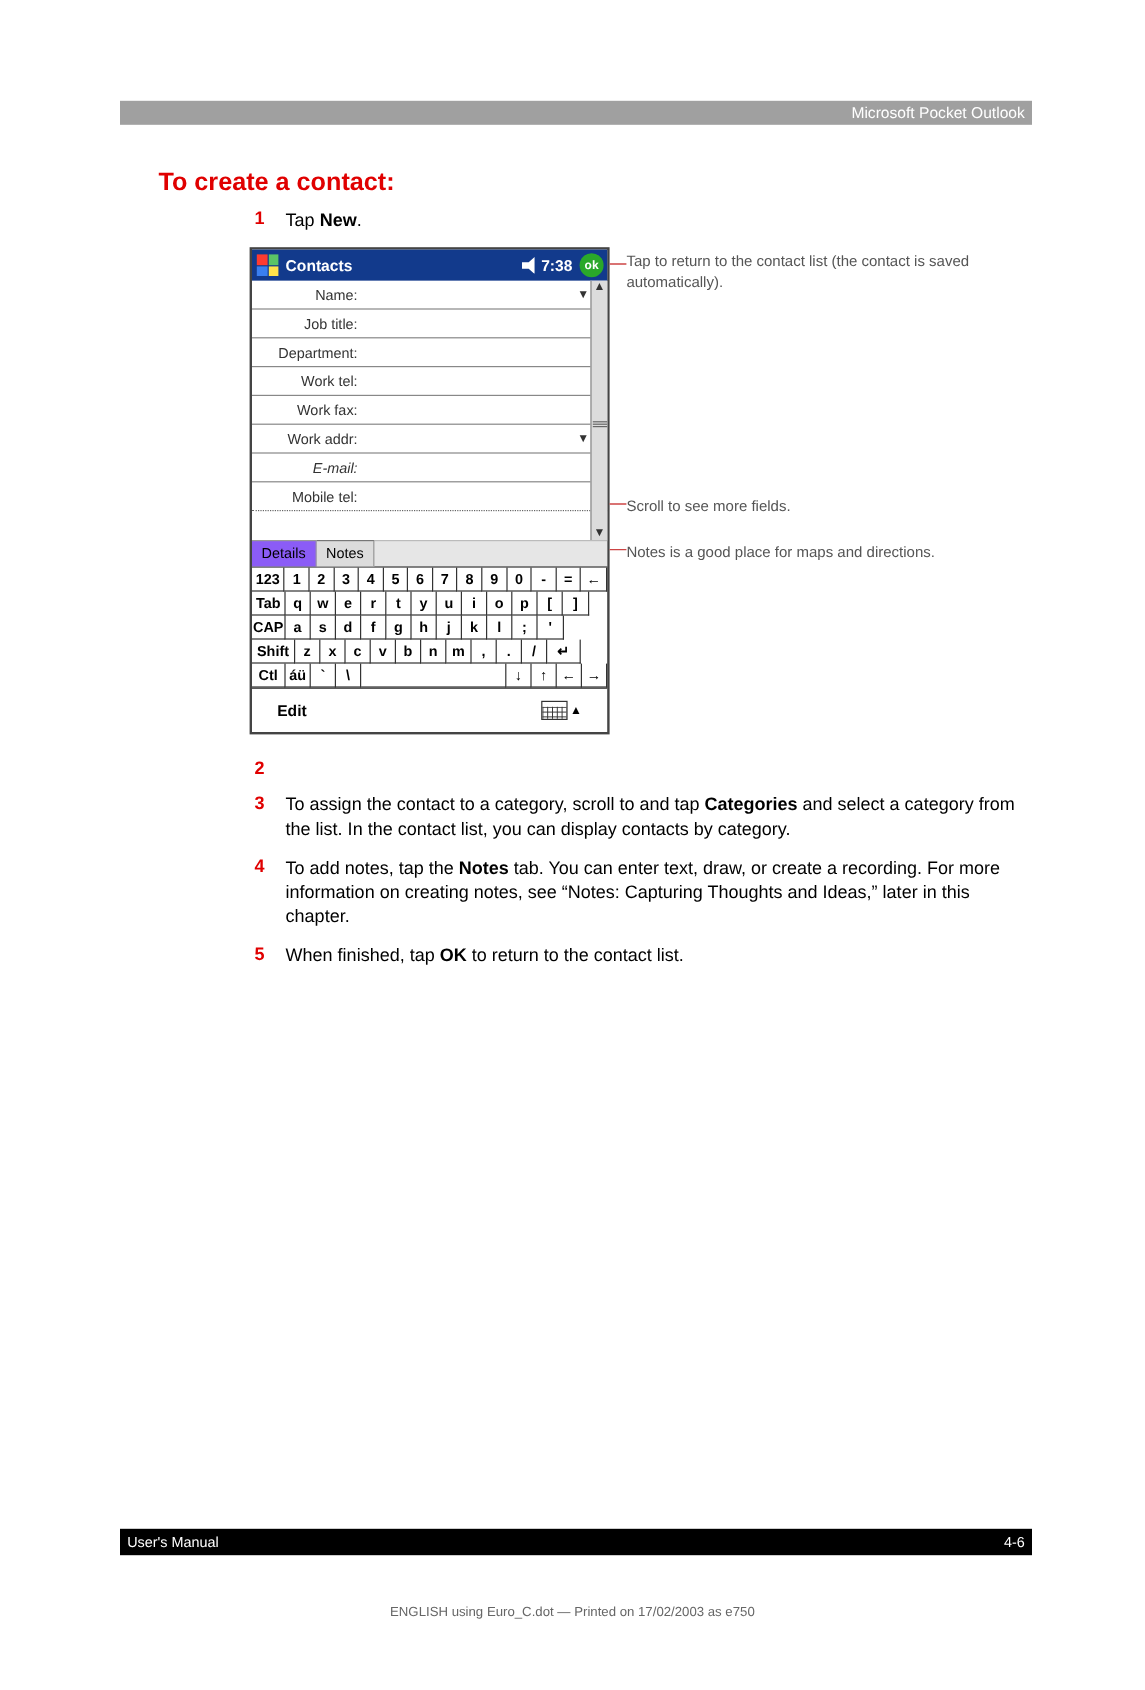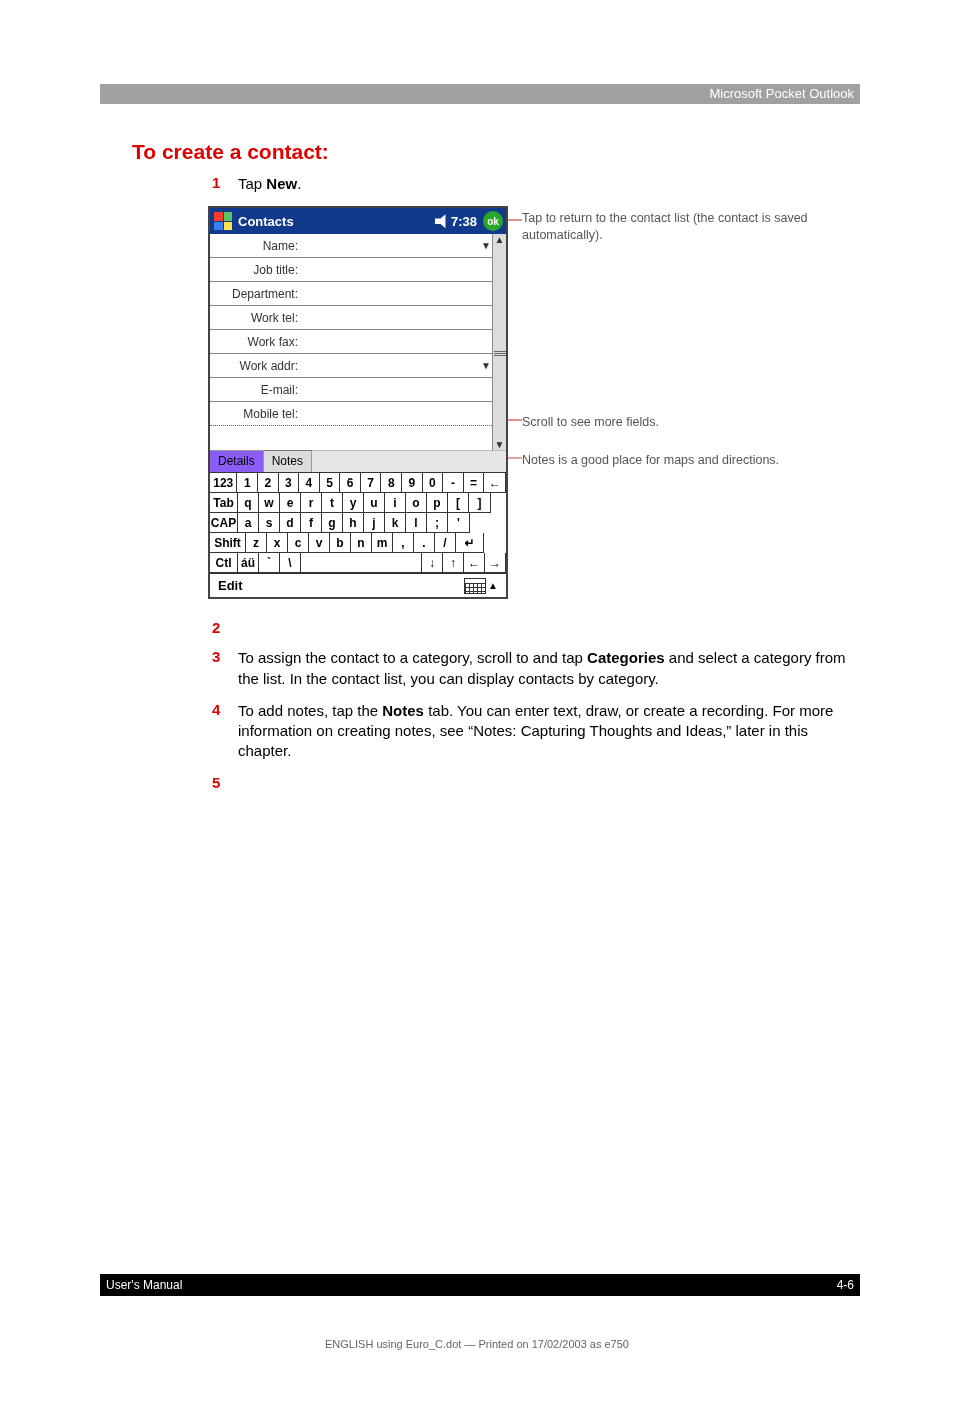--- a/index.html
+++ b/index.html
@@ -65,21 +65,21 @@
   .tab.notes { background:#dcdcdc; border-top:1px solid #777; }
   .tab-line-fill { flex:1; border-top:1px solid #bbb; }
 
   .kbd { font-size: 12px; border-top: 1px solid #333; }
   .krow { display: flex; }
   .key { border: 1px solid #333; border-top: none; border-left: none; height: 20px; display: flex; align-items: center; justify-content: center; font-family: Tahoma, Arial, sans-serif; font-size: 12px; }
   .krow .key:first-child { border-left: none; }
   .w1 { width: 21px; } .w15{width:28px;} .w2{width:36px;} .wBk{width:22px;}
   .bold { font-weight: bold; }
 
-  .editbar { height: 24px; display: flex; align-items: center; justify-content: space-between; border-top: 1px solid #333; padding: 0 8px; font-size: 13px; }
+  .editbar { height: 37px; display: flex; align-items: center; justify-content: space-between; border-top: 1px solid #333; padding: 0 21px; font-size: 13px; }
   .sip { width: 22px; height: 16px; border: 1px solid #333; display: inline-flex; align-items: flex-end; justify-content: center; position: relative; }
   .sip-grid { width:100%; height:10px; background-image: linear-gradient(#333 1px, transparent 1px), linear-gradient(90deg, #333 1px, transparent 1px); background-size: 4px 4px; }
 
   .callouts { position: relative; margin-left: 14px; font-size: 12.5px; color: #555; line-height: 1.3; }
   .co-line { margin-bottom: 6px; }
   .co1 { position: absolute; top: 4px; left: 0; width: 360px; }
   .co2 { position: absolute; top: 208px; left: 0; width: 360px; }
   .co3 { position: absolute; top: 246px; left: 0; width: 360px; }
 
   .leader { stroke: #c44; stroke-width: 1.2; fill: none; }
@@ -150,21 +150,21 @@
             </div>
           <div class="frow" style="padding-right:14px;">
               <div class="lab">Work fax:</div>
               <div class="slot"></div>
             </div>
           <div class="frow" style="padding-right:14px;gap:15px;">
               <div class="lab">Work addr:</div>
               <div class="slot"></div>
               <div class="tiny-down">▼</div>
             </div>
-          <div class="frow" style="">
+          <div class="frow" style="font-style:italic;">
               <div class="lab">E-mail:</div>
               <div class="slot"></div>
             </div>
           <div class="frow mobile-dotted" style="padding-right:14px;">
               <div class="lab">Mobile tel:</div>
               <div class="slot"></div>
             </div>
         </div>
         <div class="tabs">
           <div class="tab detail">Details</div>
@@ -274,20 +274,21 @@
       <div class="step-row">
         <div class="step-num">3</div>
         <div class="step-body"><span>To assign the contact to a category, scroll to and tap </span><span class="b">Categories</span><span> and select a category from the list. In the contact list, you can display contacts by category.</span></div>
       </div>
       <div class="step-row">
         <div class="step-num">4</div>
         <div class="step-body"><span>To add notes, tap the </span><span class="b">Notes</span><span> tab. You can enter text, draw, or create a recording. For more information on creating notes, see “Notes: Capturing Thoughts and Ideas,” later in this chapter.</span></div>
       </div>
       <div class="step-row">
         <div class="step-num">5</div>
+        <div class="step-body"><span>When finished, tap </span><span class="b">OK</span><span> to return to the contact list.</span></div>
       </div>
     </div>
   </div>
 
   <div class="footer-bar">
     <span>User's Manual</span>
     <span>4-6</span>
   </div>
   <div class="print-line">ENGLISH using Euro_C.dot — Printed on 17/02/2003 as e750</div>
 </div>

